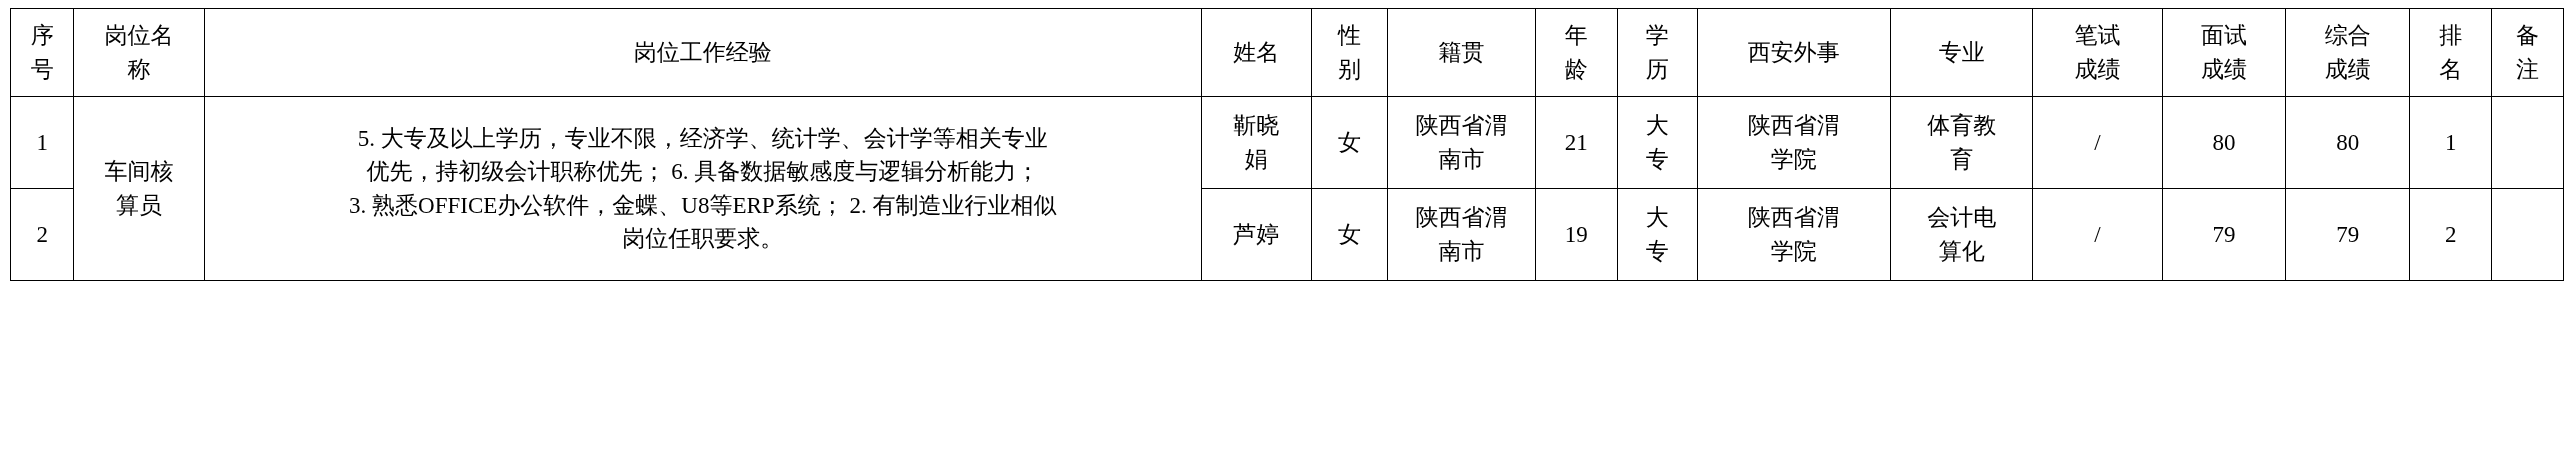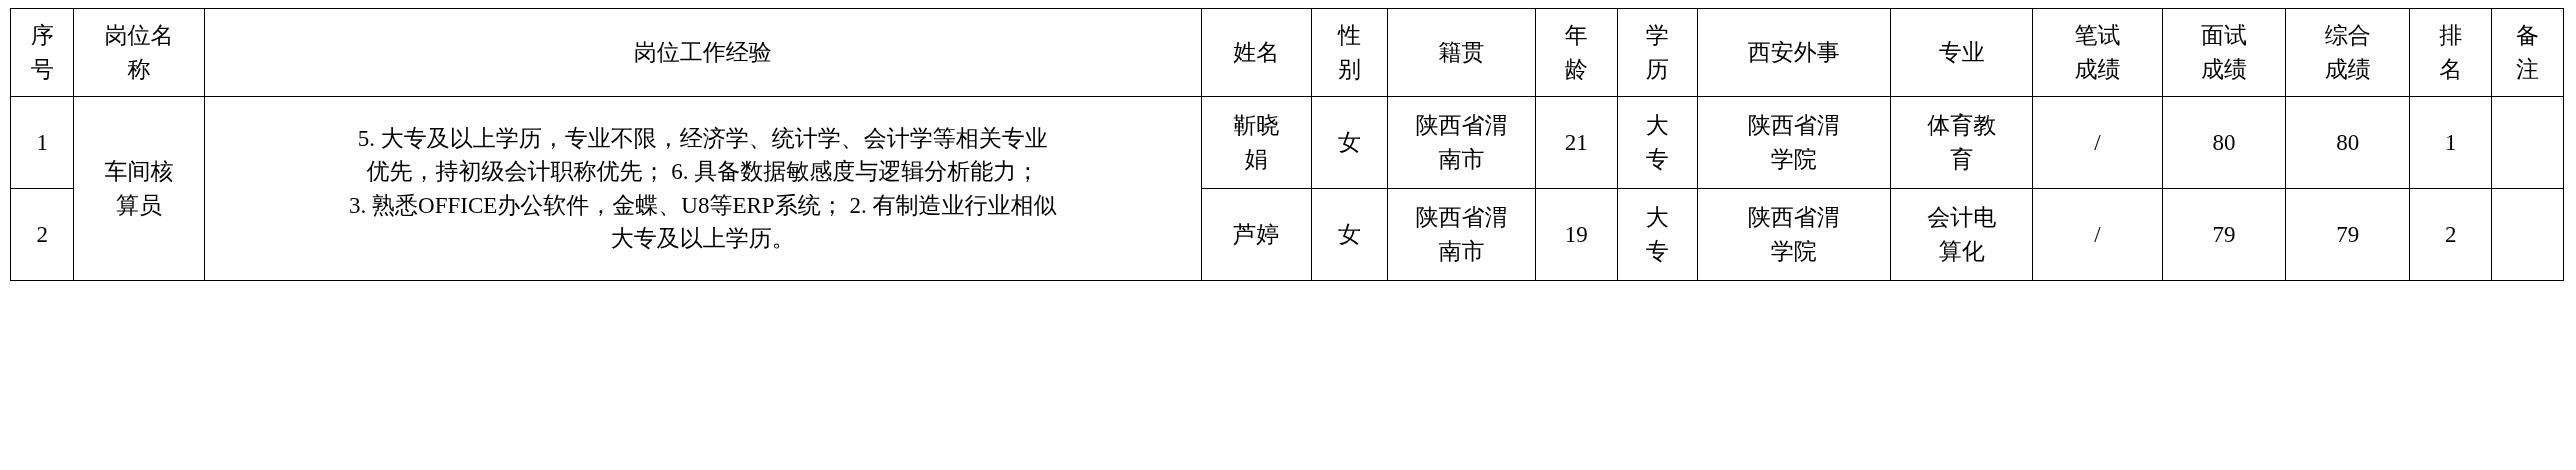--- a/index.html
+++ b/index.html
@@ -133,21 +133,21 @@
       <tr class="rowh2">
         <td>1</td>
         <td class="vhead" rowspan="2">
           <span>车间核</span>
           <span>算员</span>
         </td>
         <td class="req-cell" rowspan="2">
           <div class="req-line">5. 大专及以上学历，专业不限，经济学、统计学、会计学等相关专业</div>
           <div class="req-line">优先，持初级会计职称优先；   6. 具备数据敏感度与逻辑分析能力；</div>
           <div class="req-line">3. 熟悉OFFICE办公软件，金蝶、U8等ERP系统；   2. 有制造业行业相似</div>
-          <div class="req-line">大专及以上学历。</div>
+          <div class="req-line">岗位任职要求。</div>
         </td>
         <td class="name-cell">
           <span style="display:block">靳晓</span>
           <span style="display:block">娟</span>
         </td>
         <td>女</td>
         <td class="wrap2">
           <span style="display:block">陕西省渭</span>
           <span style="display:block">南市</span>
         </td>

